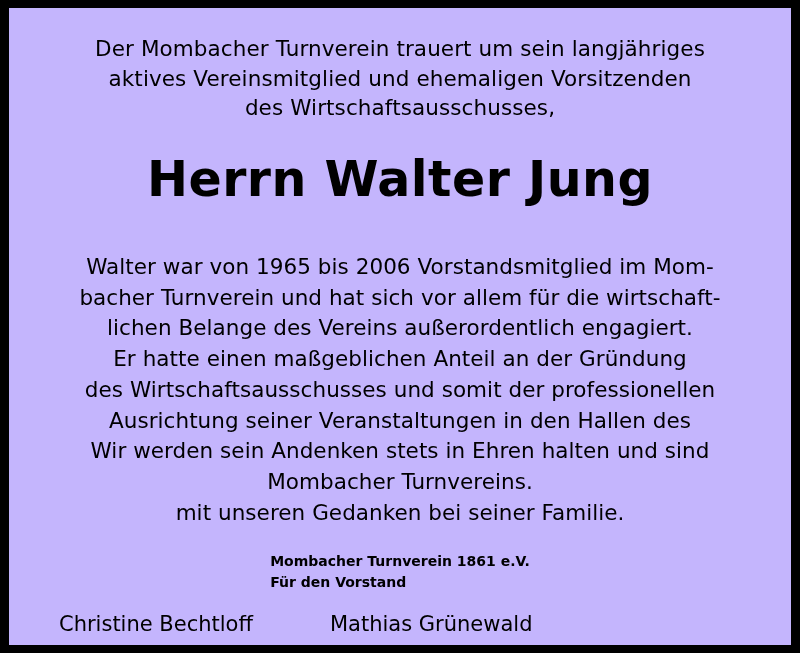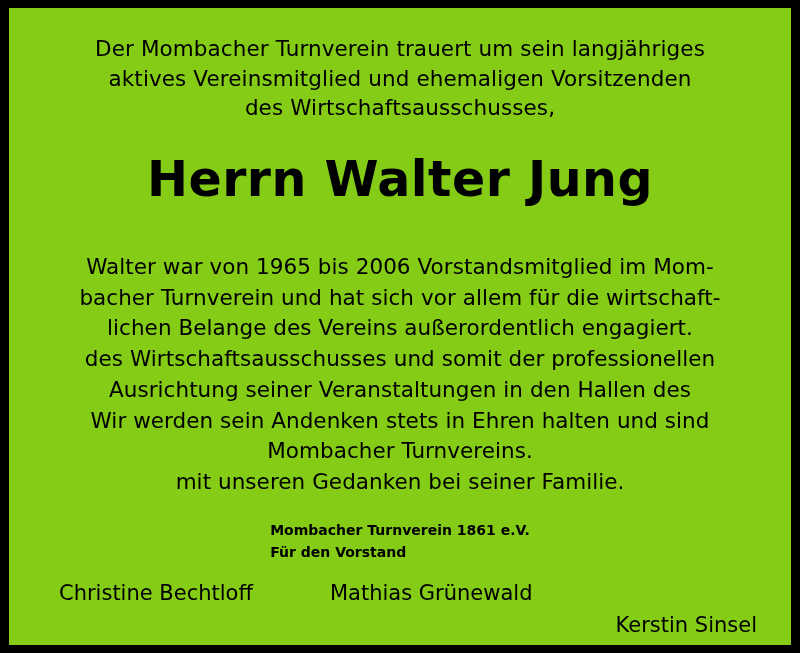--- a/index.html
+++ b/index.html
@@ -17,21 +17,21 @@
     box-sizing: border-box;
     width: 800px;
     height: 653px;
     background: #000000;
     padding: 8px 9px 8px 9px;
   }
   .obituary-card {
     box-sizing: border-box;
     width: 100%;
     height: 100%;
-    background: #84cc16;
+    background: #c4b5fd;
     color: #000000;
     display: flex;
     flex-direction: column;
     align-items: center;
     padding: 26px 22px 10px 22px;
   }
   .intro {
     text-align: center;
     font-size: 21.5px;
     line-height: 1.38;
@@ -98,20 +98,21 @@
       <div>aktives Vereinsmitglied und ehemaligen Vorsitzenden</div>
       <div>des Wirtschaftsausschusses,</div>
     </div>
 
     <div class="deceased-name">Herrn Walter Jung</div>
 
     <div class="body-text">
       <div>Walter war von 1965 bis 2006 Vorstandsmitglied im Mom-</div>
       <div>bacher Turnverein und hat sich vor allem für die wirtschaft-</div>
       <div>lichen Belange des Vereins außerordentlich engagiert.</div>
+      <div>Er hatte einen maßgeblichen Anteil an der Gründung</div>
       <div>des Wirtschaftsausschusses und somit der professionellen</div>
       <div>Ausrichtung seiner Veranstaltungen in den Hallen des</div>
       <div>Wir werden sein Andenken stets in Ehren halten und sind</div>
       <div>Mombacher Turnvereins.</div>
       <div>mit unseren Gedanken bei seiner Familie.</div>
     </div>
 
     <div class="org-block">
       <div>Mombacher Turnverein 1861 e.V.</div>
       <div>Für den Vorstand</div>

